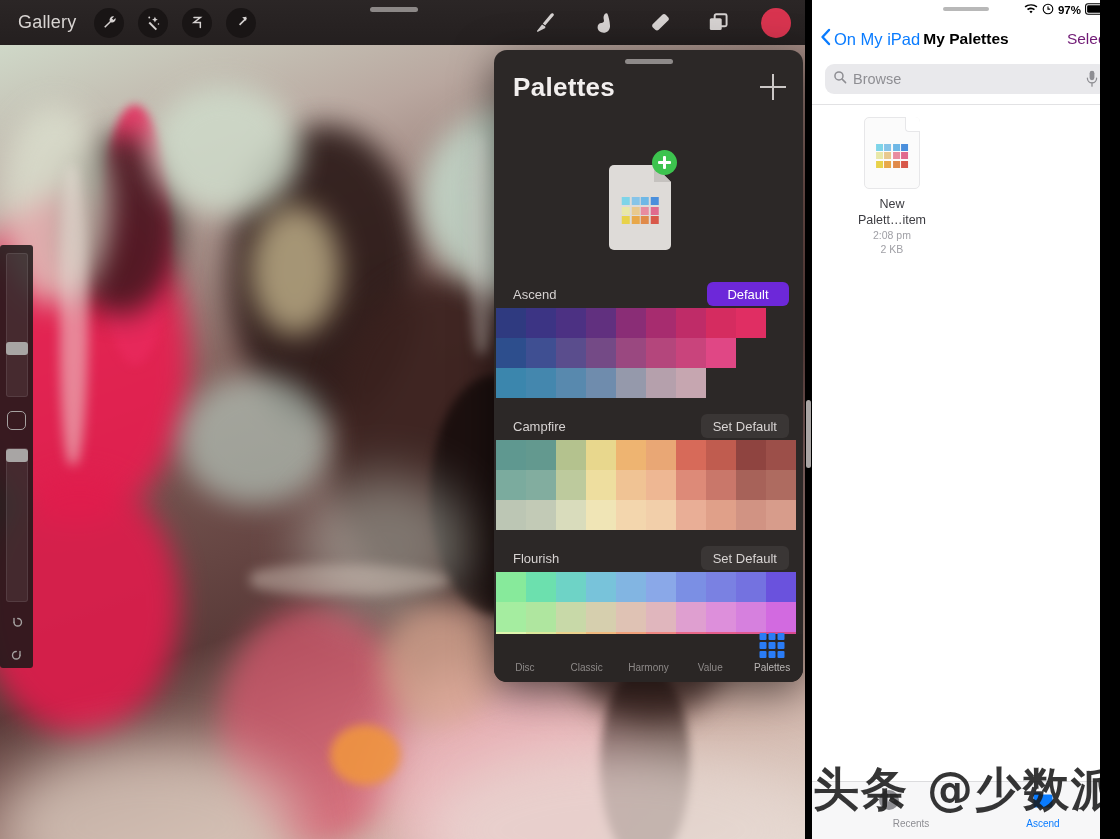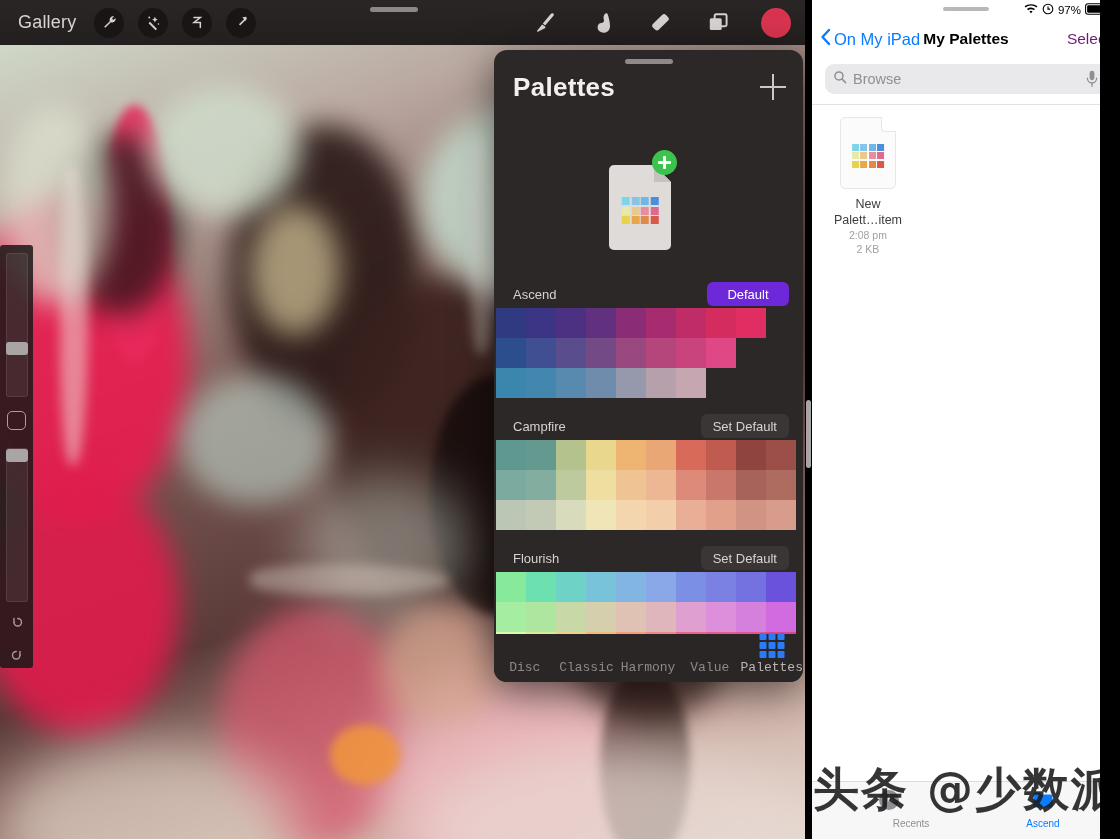--- a/index.html
+++ b/index.html
@@ -89,50 +89,50 @@
   .pal-btn.primary { background:#6d28d9; }
   .pal-btn.secondary { background:#3a3635; color:#d8d4d3; }
   .swatch-wrap { position:absolute; left:0; width:309px; }
   .sw-row { display:flex; height:30px; }
   .sw-row i { display:block; height:30px; }
 
   
   .pal-tabs { position:absolute; left:0; bottom:0; width:309px; height:48px;
               background:#2a2625; display:flex; align-items:flex-end; }
   .pal-tab { flex:1; text-align:center; padding-bottom:7px; position:relative; }
-  .pal-tab span { font-size:13px; color:#8d8988;font-family:Liberation Mono, monospace; }
+  .pal-tab span { font-size:10px; color:#8d8988; }
   .pal-tab.active span { color:#b9b5b4; }
   .tab-grid { position:absolute; left:50%; transform:translateX(-50%); bottom:24px;
               display:grid; grid-template-columns:repeat(3,7px); grid-auto-rows:7px; gap:2px; }
   .tab-grid i { display:block; width:7px; height:7px; background:#2a7cf6; border-radius:1px; }
 
   
   .divider { position:absolute; left:805px; top:0; width:7px; height:839px; background:#000; z-index:50; }
   .div-handle { position:absolute; left:806px; top:400px; width:5px; height:68px; border-radius:3px;
                 background:#a9a5a4; z-index:51; }
 
   
   .files { position:absolute; left:812px; top:0; width:308px; height:839px; background:#fff; overflow:hidden; }
   .statusbar { position:relative; height:22px; }
   .st-grabber { position:absolute; left:50%; transform:translateX(-50%); top:7px; width:46px; height:4px;
                 border-radius:2px; background:#b8b8b8; }
   .st-right { position:absolute; right:10px; top:3px; display:flex; align-items:center; gap:4px; }
-  .st-right span { font-size:11.5px; color:#000; font-weight:400; }
+  .st-right span { font-size:11.5px; color:#000; font-weight:700; }
   .nav { position:relative; height:36px; }
   .nav-back { position:absolute; left:8px; top:6px; display:flex; align-items:center; gap:3px;
               color:#0a7cff; font-size:16.5px; }
   .nav-title { position:absolute; left:50%; transform:translateX(-50%); top:8px;
                font-size:15.5px; font-weight:bold; color:#000; }
   .nav-select { position:absolute; right:10px; top:8px; font-size:15.5px; color:#701a75; }
   .searchbar { margin:6px 13px 0 13px; height:30px; background:#e9e9ec; border-radius:9px;
                display:flex; align-items:center; padding:0 8px; position:relative; }
   .searchbar .ph { font-size:14.5px; color:#8e8e93; margin-left:6px; }
   .mic { position:absolute; right:9px; top:6px; }
   .files-sep { height:1px; background:#e2e2e4; margin-top:10px; }
-  .file-grid { padding:12px 14px 0 14px; }
+  .file-grid { padding:12px 14px 0 14px;margin-left:24px; }
   .file-item { width:84px; text-align:center; }
   .file-thumb { width:56px; height:72px; margin:0 auto; background:#fbfbfb; border:1px solid #e7e7e9;
                 border-radius:5px; position:relative; }
   .file-thumb .fold2 { position:absolute; right:-1px; top:-1px; width:15px; height:15px;
                        background:#fff; border-left:1px solid #e7e7e9; border-bottom:1px solid #e7e7e9;
                        border-radius:0 5px 0 4px; }
   .file-thumb .mini-grid { top:26px; grid-template-columns:repeat(4,7px); grid-auto-rows:7px; gap:1.3px; }
   .file-thumb .mini-grid i { width:7px; height:7px; }
   .file-name { font-size:12.5px; color:#3c3c41; line-height:16px; margin-top:7px; }
   .file-meta { font-size:10.5px; color:#a0a0a6; line-height:14px; }

